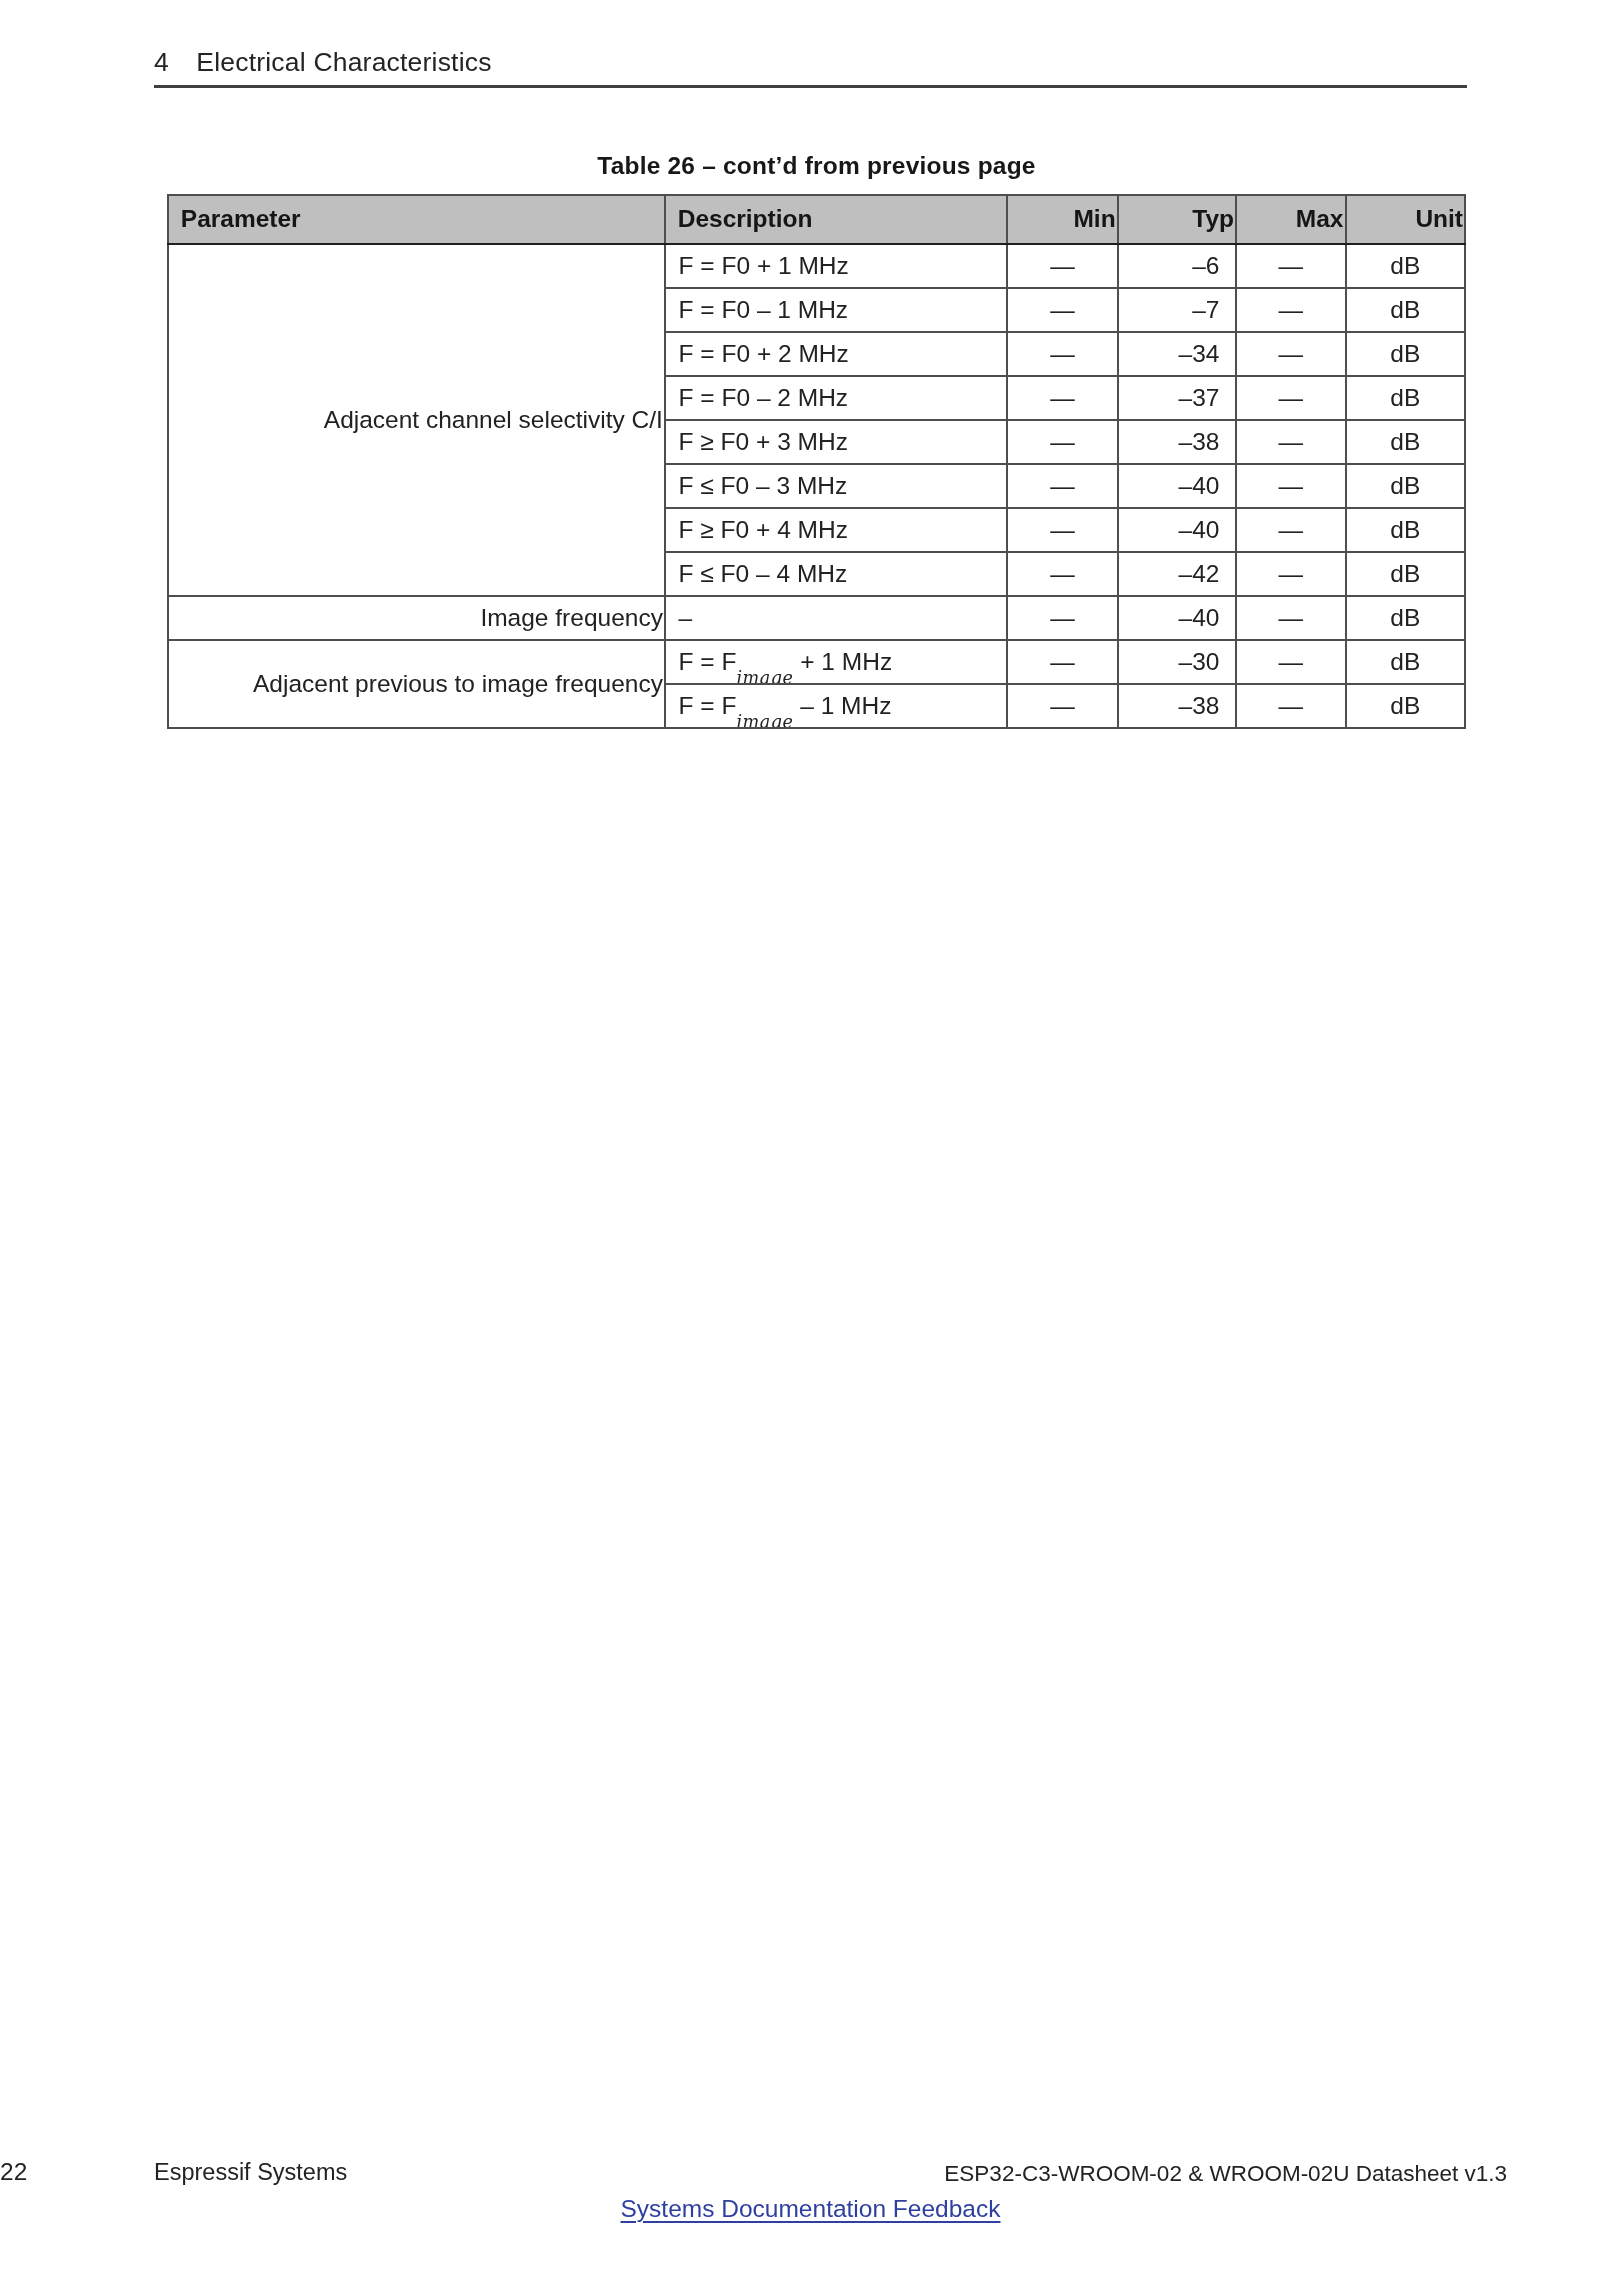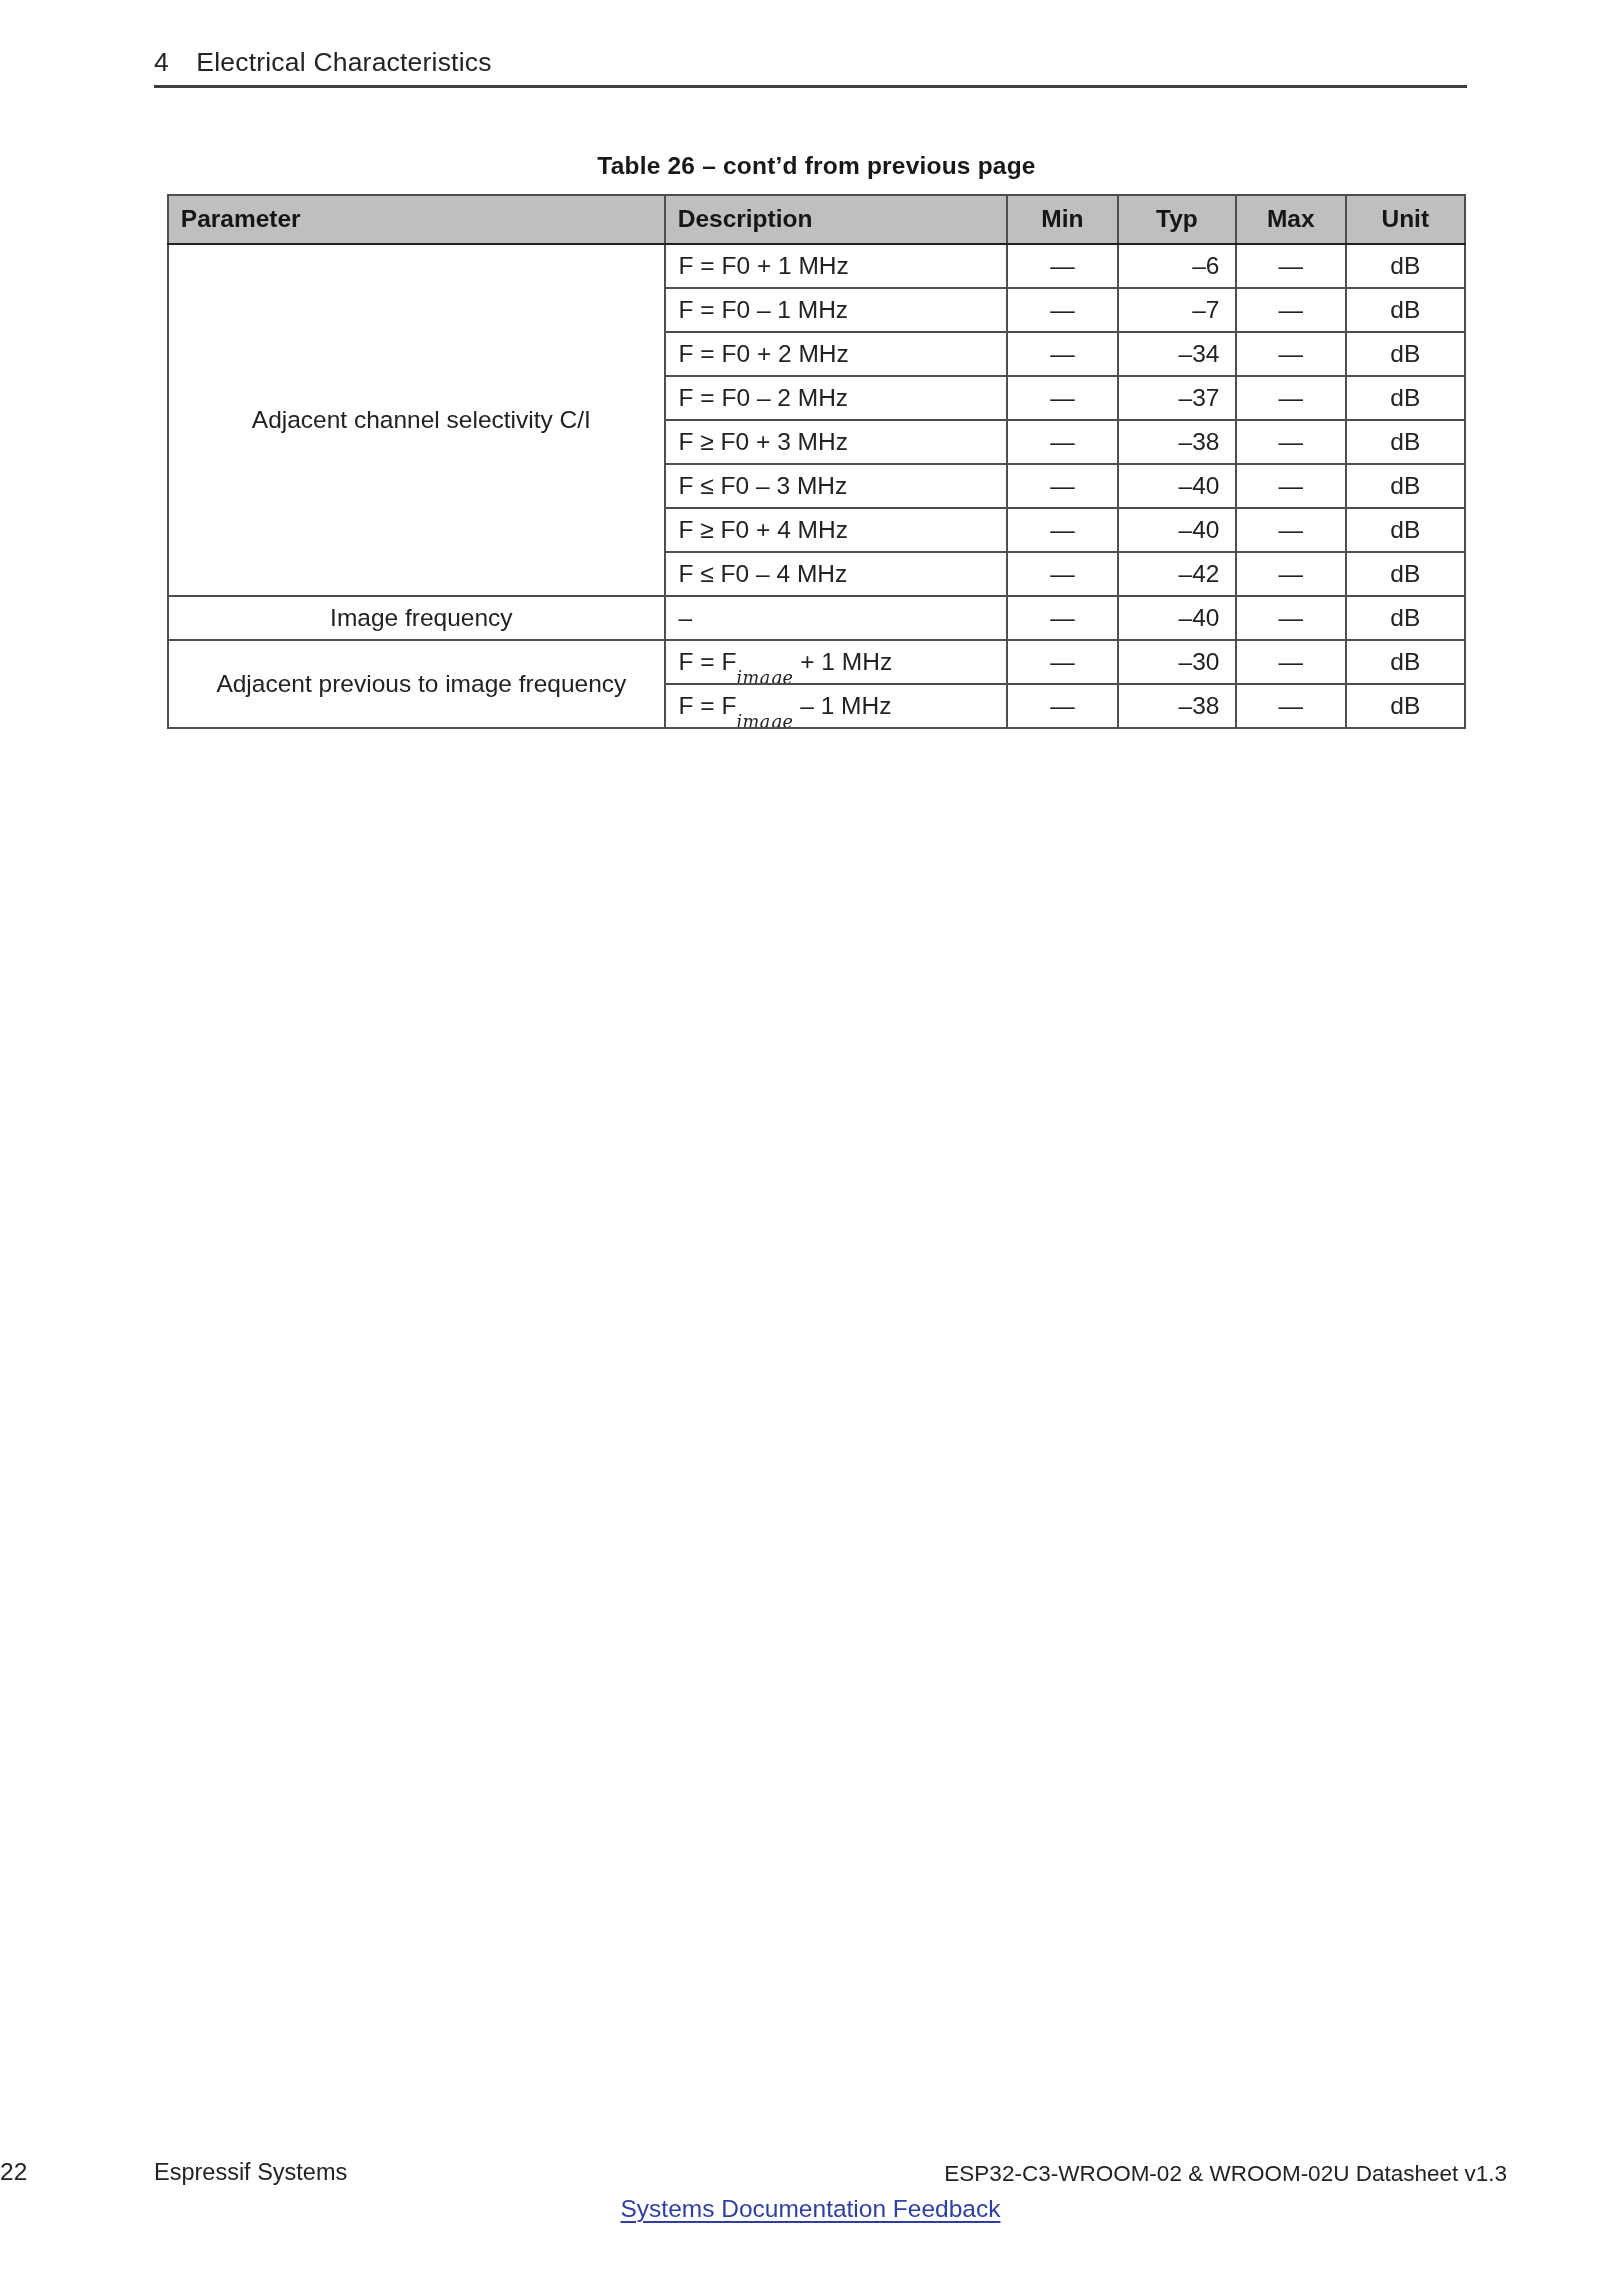--- a/index.html
+++ b/index.html
@@ -64,28 +64,28 @@
     vertical-align: middle;
     overflow: hidden;
     white-space: nowrap;
   }
   table.spec thead th {
     background: #bfbfbf;
     border-bottom: 2.9px solid #1f1f1f;
     height: 45px;
     font-weight: 700;
     color: #161616;
-    text-align: center;
+    text-align: right;
   }
   table.spec thead th.h-left {
     text-align: left;
     padding-left: 11.8px;
   }
   table.spec td { height: 40px; color: #222222; }
-  td.param  { text-align: center; padding-left: 10.8px; }
+  td.param  { text-align: right; padding-left: 10.8px; }
   td.desc   { text-align: left; padding-left: 12.7px; }
   td.num-c  { text-align: center; }
   td.num-r  { text-align: right; padding-right: 15.7px; }
   td.unit   { text-align: center; }
   tr.group-start td { border-top: 2.9px solid #333333; }
 
   .sub {
     font-family: "DejaVu Serif", serif;
     font-style: italic;
     font-size: 17.6px;

